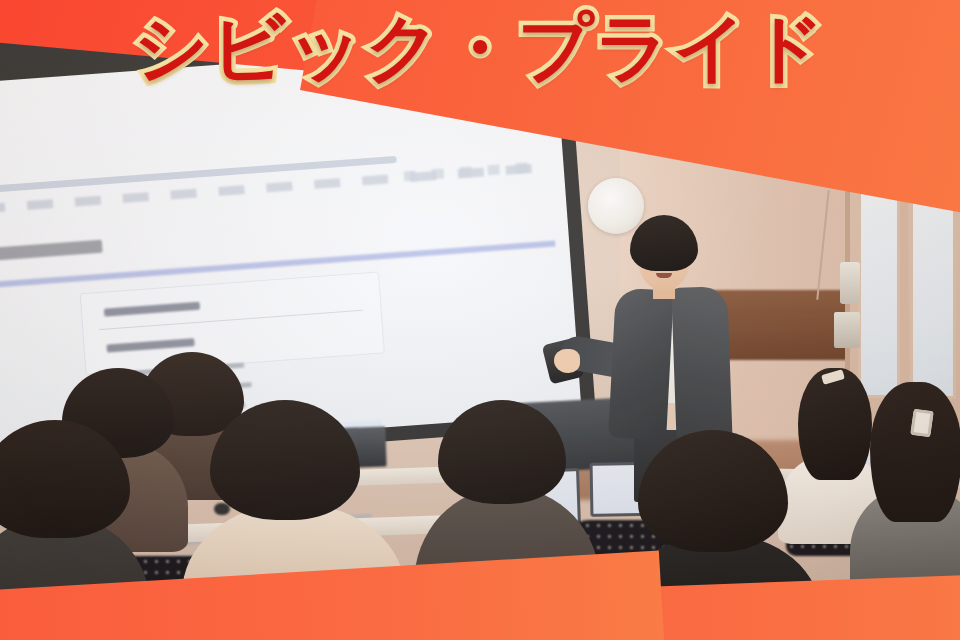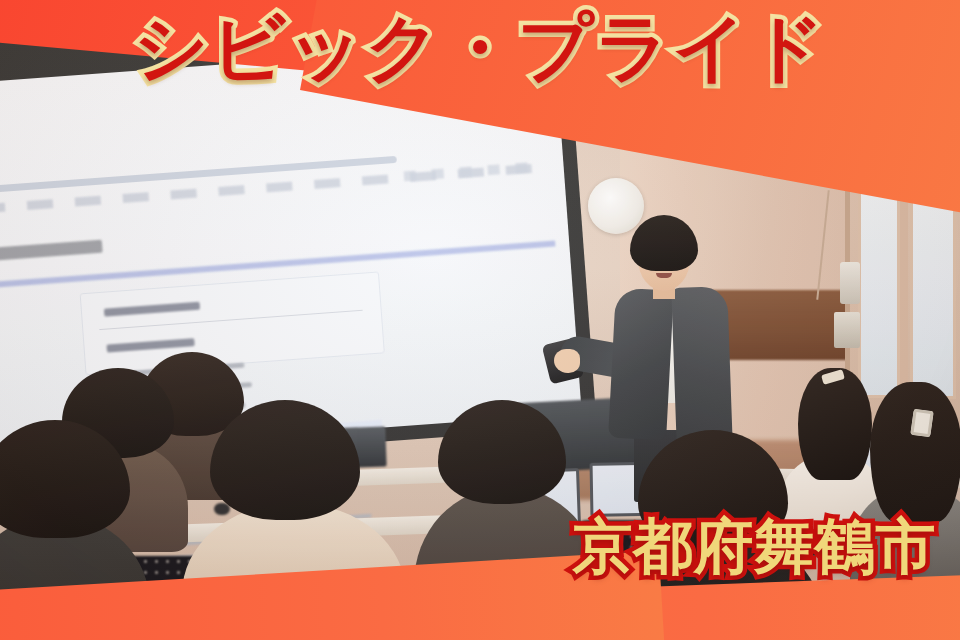--- a/index.html
+++ b/index.html
@@ -498,17 +498,14 @@
 
   <div class="band band-top"></div>
   <div class="band band-top-2"></div>
   <div class="band band-bottom-2"></div>
   <div class="band band-bottom"></div>
 
   <div class="title-block">
     <div class="tline tline1">シビック・プライド</div>
   </div>
 
-  <div class="city-block">
-    <div class="cline">京都府舞鶴市</div>
-  </div>
 
 </div>
 
 </body></html>

